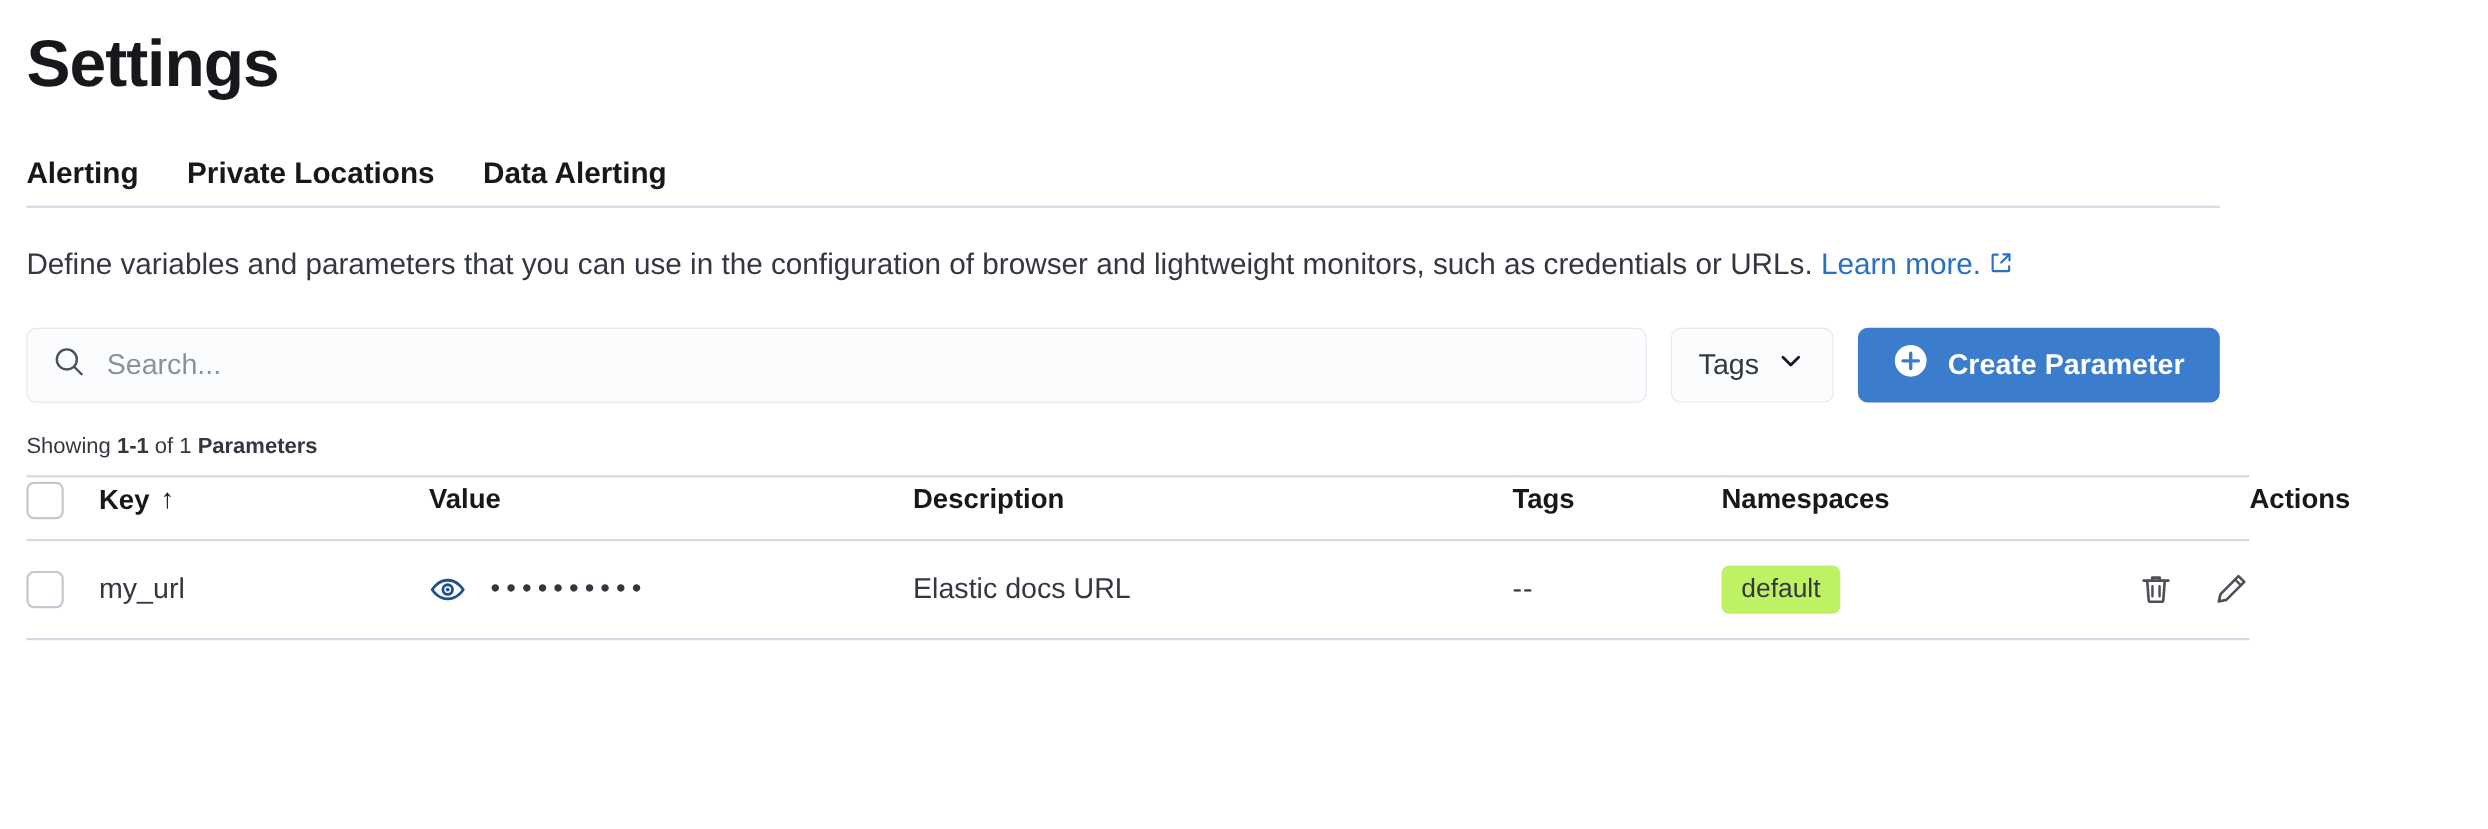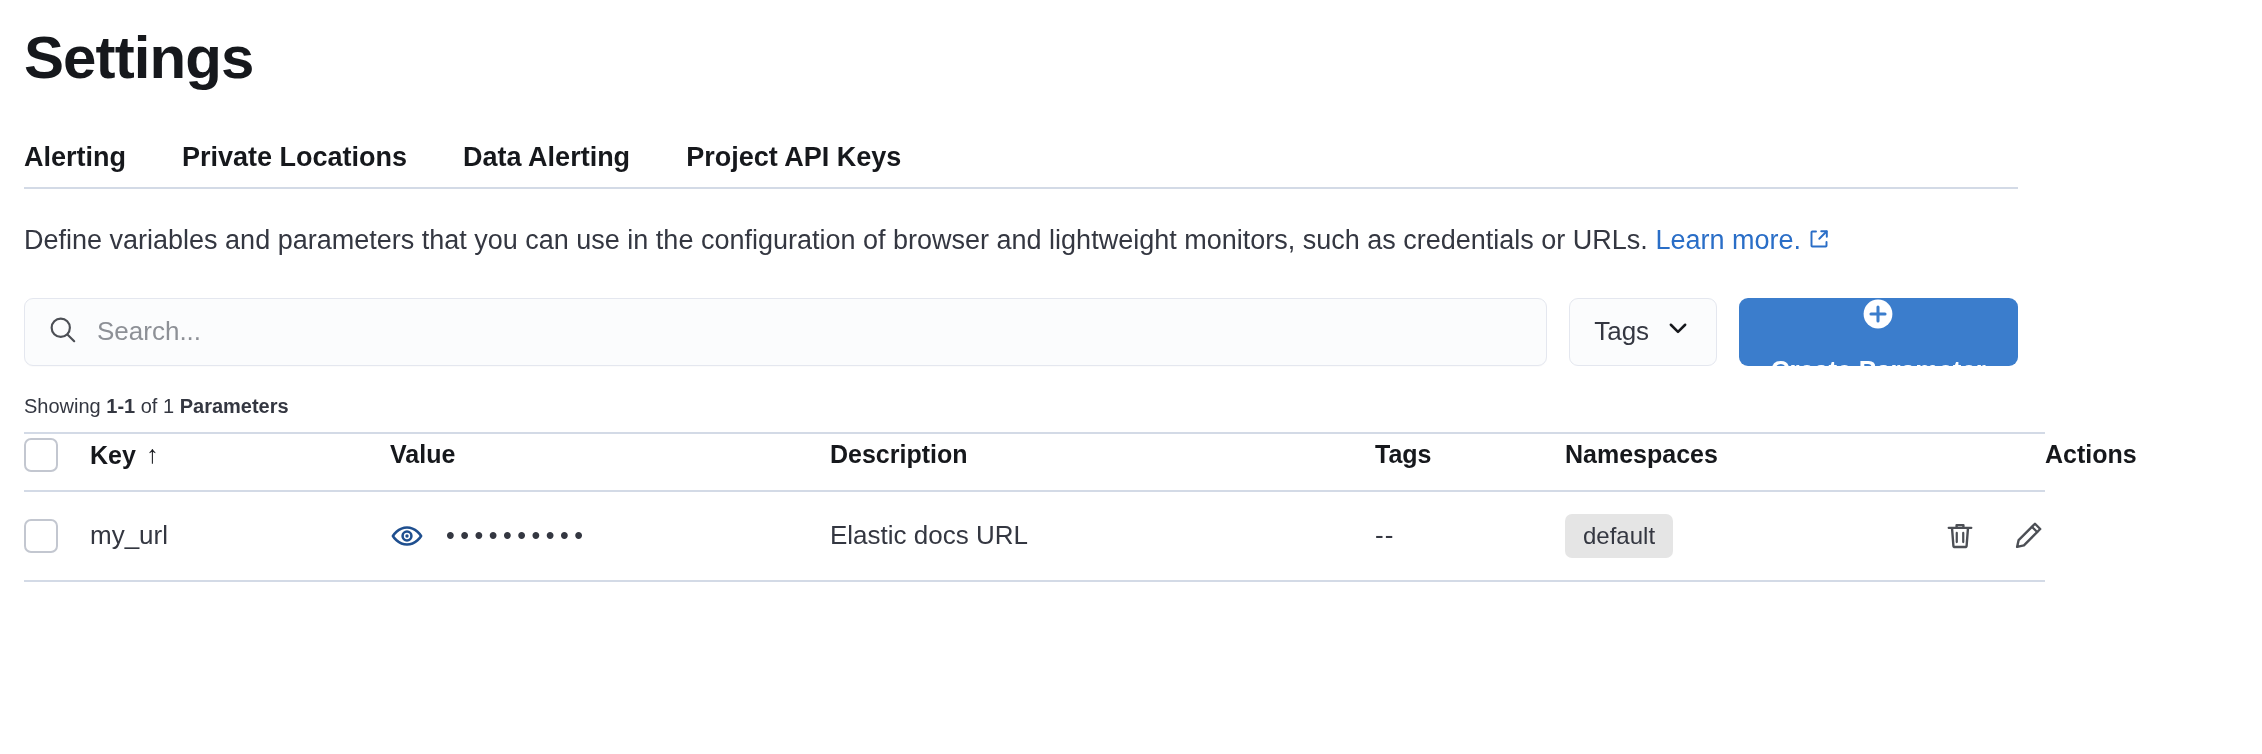--- a/index.html
+++ b/index.html
@@ -28,21 +28,21 @@
     letter-spacing: -0.9px;
     color: #16181c;
     padding-top: 24px;
     line-height: 1.12;
   }
 
   
   .tabs {
     display: flex;
     align-items: flex-end;
-    gap: 56px;
+    gap: 44px;
     margin-top: 36px;
     border-bottom: 2px solid #d3dae6;
     height: 62px;
     position: relative;
   }
   .tab {
     font-size: 27px;
     font-weight: 700;
     color: #16181c;
     padding-bottom: 14px;
@@ -138,21 +138,20 @@
     display: flex;
     align-items: center;
     gap: 18px;
     padding: 0 32px;
     color: #ffffff;
     font-size: 26px;
     font-weight: 700;
     cursor: pointer;
     font-family: "Liberation Sans", sans-serif;
     white-space: nowrap;
-    flex-direction: column;
   }
 
   
   .showing {
     margin-top: 28px;
     font-size: 20px;
     color: #343741;
     line-height: 1.2;
   }
   .showing b { font-weight: 700; }
@@ -217,21 +216,21 @@
   .eye-btn { cursor: pointer; display: inline-flex; line-height: 0; }
   .masked {
     letter-spacing: 5.5px;
     font-size: 25px;
     color: #343741;
     line-height: 1;
   }
 
   .badge {
     display: inline-block;
-    background: #e5e5e5;
+    background: #bef264;
     color: #343741;
     border-radius: 7px;
     padding: 8px 18px;
     font-size: 24px;
     line-height: 1.2;
   }
 
   .actions-cell {
     display: flex;
     align-items: center;
@@ -246,21 +245,20 @@
 <body>
 
 <div class="page">
 
   <h1 class="page-title">Settings</h1>
 
   <div class="tabs">
     <div class="tab">Alerting</div>
     <div class="tab">Private Locations</div>
     <div class="tab">Data Alerting</div>
-    <div class="tab">Project API Keys</div>
   </div>
 
   <p class="description"><span>Define variables and parameters that you can use in the configuration of browser and lightweight monitors, such as credentials or URLs.</span>
     <a><span>Learn more.</span><span class="ext-link-icon"><svg width="24" height="24" viewBox="0 0 16 16" fill="none">
             <path d="M6 3H3.5A.5.5 0 003 3.5v9a.5.5 0 00.5.5h9a.5.5 0 00.5-.5V10" stroke="#2a6ec7" stroke-width="1.3" stroke-linecap="round"></path>
             <path d="M9.5 2.8H13.2V6.5" stroke="#2a6ec7" stroke-width="1.3" stroke-linecap="round" stroke-linejoin="round"></path>
             <path d="M13 3L8.2 7.8" stroke="#2a6ec7" stroke-width="1.3" stroke-linecap="round"></path>
           </svg></span></a>
   </p>
 

